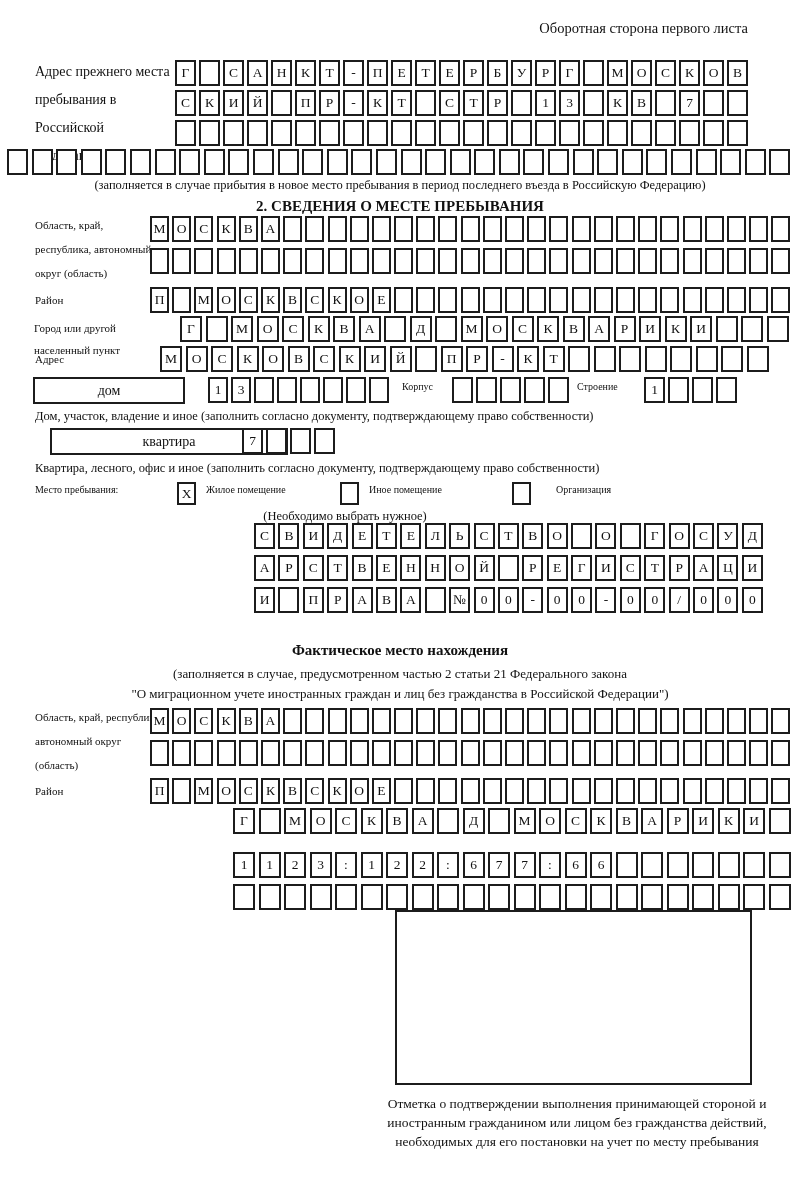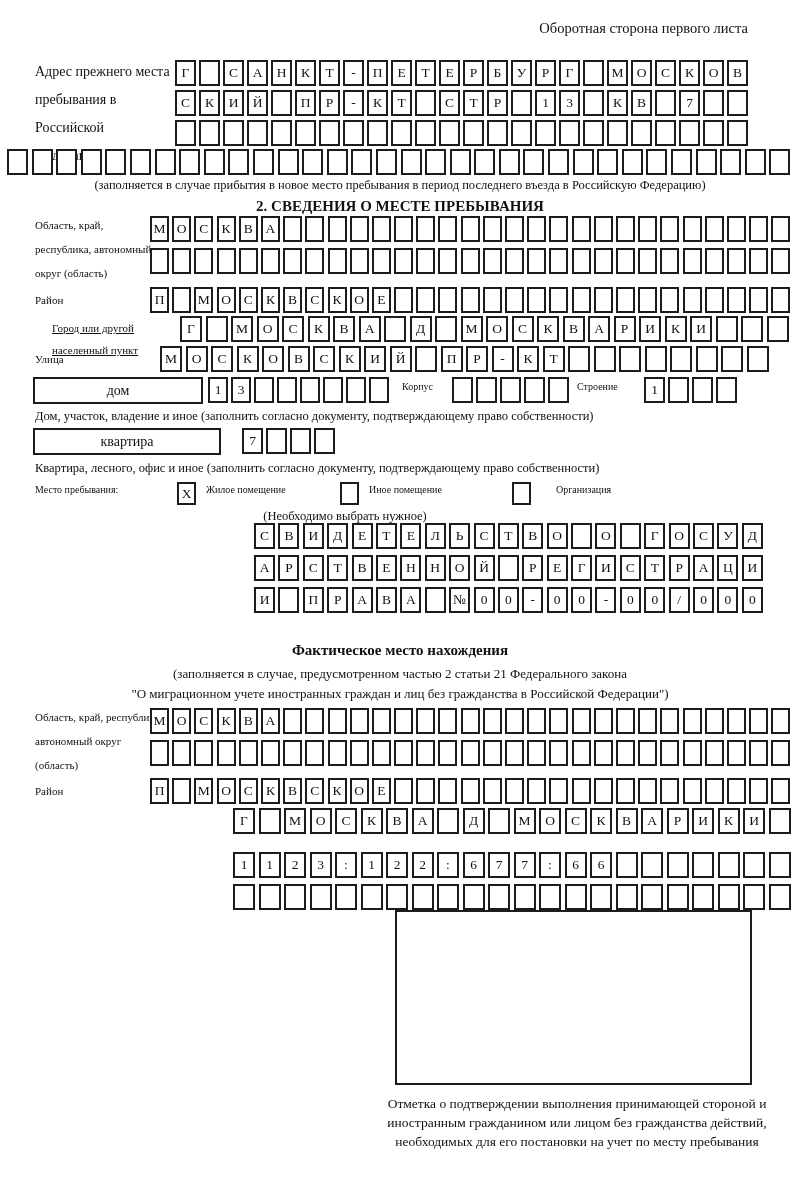--- a/index.html
+++ b/index.html
@@ -257,21 +257,21 @@
       <div class="cell"></div>
       <div class="cell"></div>
       <div class="cell"></div>
       <div class="cell"></div>
       <div class="cell"></div>
       <div class="cell"></div>
       <div class="cell"></div>
       <div class="cell"></div>
     </div>
 
-  <div class="lbl lbl-22" style="left:52px;top:317px;width:140px;text-decoration:underline;">Город или другой населенный пункт</div>
+  <div class="lbl lbl-22" style="left:34px;top:317px;width:140px;">Город или другой населенный пункт</div>
   <div class="cellrow g-24w" style="left:180px;top:316px;">
       <div class="cell">Г</div>
       <div class="cell"></div>
       <div class="cell">М</div>
       <div class="cell">О</div>
       <div class="cell">С</div>
       <div class="cell">К</div>
       <div class="cell">В</div>
       <div class="cell">А</div>
       <div class="cell"></div>
@@ -285,21 +285,21 @@
       <div class="cell">А</div>
       <div class="cell">Р</div>
       <div class="cell">И</div>
       <div class="cell">К</div>
       <div class="cell">И</div>
       <div class="cell"></div>
       <div class="cell"></div>
       <div class="cell"></div>
     </div>
 
-  <div class="lbl one-line" style="left:35px;top:349px;">Улица</div>
+  <div class="lbl one-line" style="left:35px;top:349px;">Адрес</div>
   <div class="cellrow g-24w" style="left:160px;top:346px;">
       <div class="cell">М</div>
       <div class="cell">О</div>
       <div class="cell">С</div>
       <div class="cell">К</div>
       <div class="cell">О</div>
       <div class="cell">В</div>
       <div class="cell">С</div>
       <div class="cell">К</div>
       <div class="cell">И</div>
@@ -313,21 +313,21 @@
       <div class="cell"></div>
       <div class="cell"></div>
       <div class="cell"></div>
       <div class="cell"></div>
       <div class="cell"></div>
       <div class="cell"></div>
       <div class="cell"></div>
       <div class="cell"></div>
     </div>
 
-  <div class="wbox" style="left:33px;top:377px;width:170px;">дом</div>
+  <div class="wbox" style="left:33px;top:377px;width:152px;">дом</div>
   <div class="cellrow g-dom" style="left:208px;top:377px;">
       <div class="cell">1</div>
       <div class="cell">3</div>
       <div class="cell"></div>
       <div class="cell"></div>
       <div class="cell"></div>
       <div class="cell"></div>
       <div class="cell"></div>
       <div class="cell"></div>
     </div>
@@ -341,21 +341,21 @@
     </div>
   <div class="inline-lbl" style="left:577px;top:381px;">Строение</div>
   <div class="cellrow g-sm" style="left:644px;top:377px;">
       <div class="cell">1</div>
       <div class="cell"></div>
       <div class="cell"></div>
       <div class="cell"></div>
     </div>
   <div class="note" style="left:35px;top:409px;">Дом, участок, владение и иное (заполнить согласно документу, подтверждающему право собственности)</div>
 
-  <div class="wbox" style="left:33px;top:428px;width:188px;">квартира</div>
+  <div class="wbox" style="left:50px;top:428px;width:238px;">квартира</div>
   <div class="cellrow g-sm" style="left:242px;top:428px;">
       <div class="cell">7</div>
       <div class="cell"></div>
       <div class="cell"></div>
       <div class="cell"></div>
     </div>
   <div class="note" style="left:35px;top:461px;">Квартира, лесного, офис и иное (заполнить согласно документу, подтверждающему право собственности)</div>
 
   <div class="inline-lbl" style="left:35px;top:484px;">Место пребывания:</div>
   <div class="chk" style="left:177px;top:482px;">X</div>

